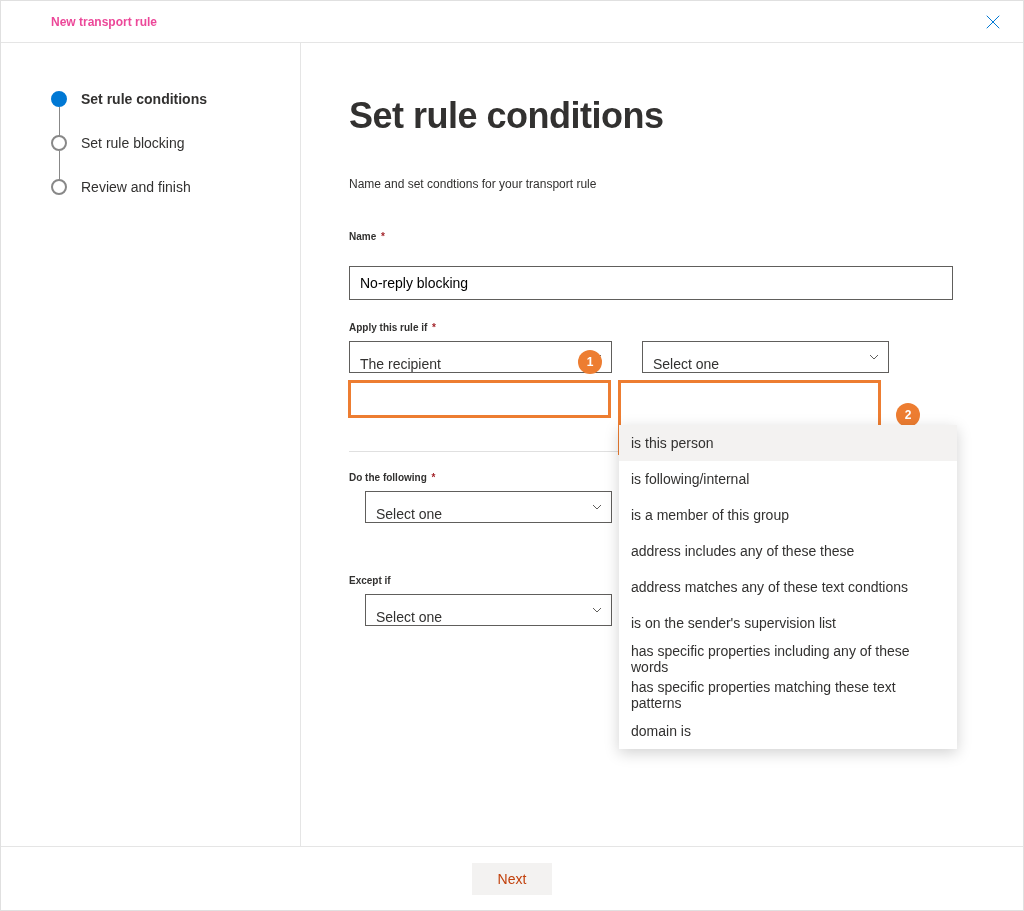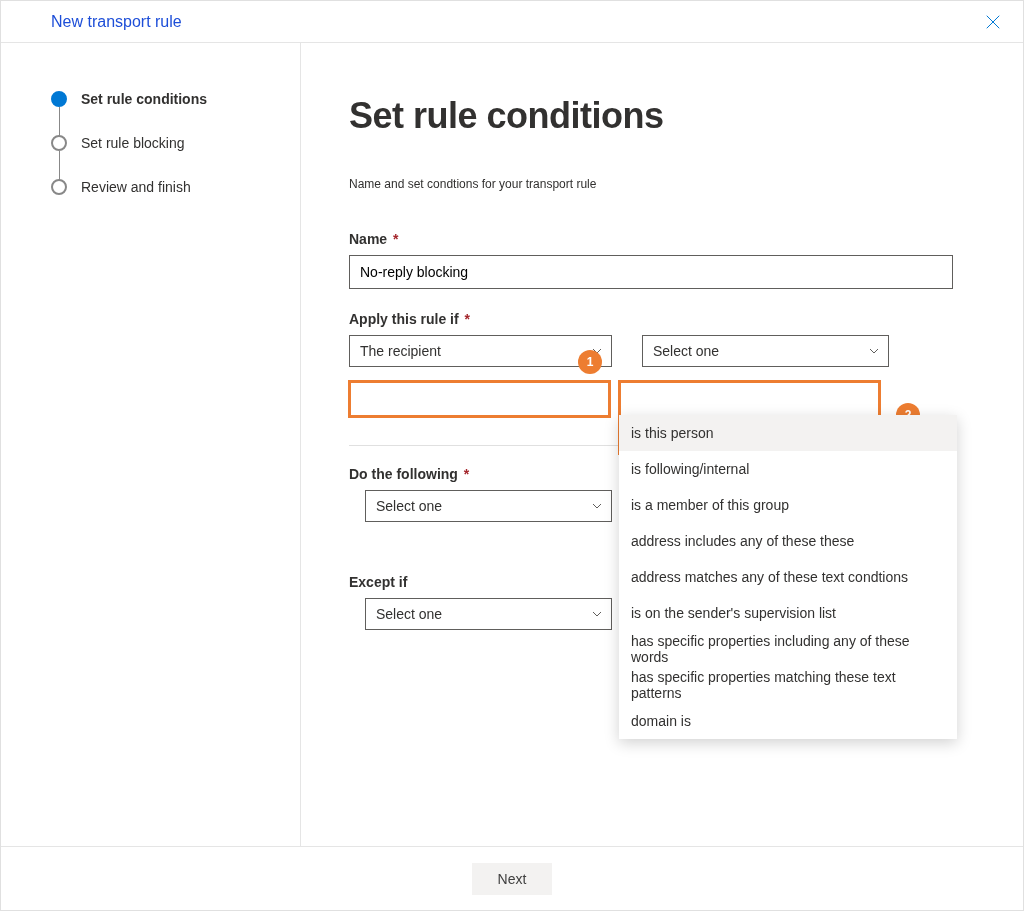--- a/index.html
+++ b/index.html
@@ -1,59 +1,59 @@
 <!DOCTYPE html>
 <html><head>
 <meta charset="utf-8">
 <style>
   * { box-sizing: border-box; }
   html, body { margin: 0; padding: 0; font-family: "Segoe UI", Arial, sans-serif; background: #fff; color: #323130; }
   .outer { border: 1px solid #e0e0e0; width: 1024px; height: 911px; position: relative; }
   .header { height: 42px; border-bottom: 1px solid #e5e5e5; display: flex; align-items: center; justify-content: space-between; padding: 0 14px 0 50px; }
-  .header-title { font-weight: 400; font-size: 16px; color: #1d4ed8; }
+  .header-title { font-weight: 700; font-size: 12px; color: #ec4899; }
   .close-btn { width: 32px; height: 32px; display: flex; align-items: center; justify-content: center; cursor: pointer; color: #0078d4; }
   .close-btn svg { stroke: #0078d4; }
 
   .body { display: flex; height: calc(100% - 42px - 64px); }
   .sidebar { width: 300px; border-right: 1px solid #e5e5e5; padding: 48px 30px 0 50px; }
   .steps { position: relative; }
   .step { display: flex; align-items: center; margin-bottom: 28px; position: relative; }
   .step-dot { width: 16px; height: 16px; border-radius: 50%; border: 2px solid #888; background: #fff; margin-right: 14px; flex-shrink: 0; z-index: 2; }
   .step.active .step-dot { border-color: #0078d4; background: #0078d4; }
   .step-label { font-size: 14px; color: #323130; }
   .step.active .step-label { font-weight: 600; }
   .step-line { position: absolute; left: 7.5px; width: 1px; background: #888; z-index: 1; }
   .line1 { top: 16px; height: 42px; }
   .line2 { top: 60px; height: 42px; }
 
   .main { flex: 1; padding: 24px 60px 0 48px; position: relative; }
   .h1 { font-size: 36px; font-weight: 700; margin: 28px 0 40px 0; letter-spacing: -0.5px; }
   .subtext { font-size: 12px; color: #323130; margin-bottom: 40px; }
-  .field-label { font-size: 14px; font-weight: 600; margin: 0 0 8px 0; display: block; }
+  .field-label { font-size: 10px; font-weight: 600; margin: 0 0 8px 0; display: block; }
   .req { color: #a4262c; margin-left: 2px; }
-  .textbox { width: 604px; height: 16px; border: 1px solid #605e5c; padding: 16px 10px; font-size: 14px; font-family: inherit; }
+  .textbox { width: 604px; height: 16px; border: 1px solid #605e5c; padding: 16px 10px; font-size: 14px; font-family: inherit; margin-top: 16px; }
 
   .row { display: flex; gap: 14px; position: relative; }
-  .select { position: relative; height: 32px; border: 1px solid #605e5c; background: #fff; display: flex; align-items: center; padding: 0 28px 0 10px; font-size: 14px; cursor: pointer; }
+  .select { position: relative; height: 32px; border: 1px solid #605e5c; background: #fff; display: flex; align-items: flex-end; padding: 0 28px 0 10px; font-size: 14px; cursor: pointer; }
   .select.small { width: 247px; margin-left: 16px; }
   .select.wide { width: 263px; }
   .chevron { position: absolute; right: 8px; top: 50%; transform: translateY(-50%); }
   .chevron svg { display: block; }
 
   .divider { border: none; border-top: 1px solid #e0e0e0; margin: 0; width: 604px; }
 
   .annot-highlight { position: absolute; border: 3px solid #ed7d31; pointer-events: none; }
   .annot-badge { position: absolute; width: 24px; height: 24px; border-radius: 50%; background: #ed7d31; color: #fff; font-size: 12px; font-weight: 600; display: flex; align-items: center; justify-content: center; pointer-events: none; }
 
-  .dropdown-panel { position: absolute; top: 414px; left: 618px; width: 338px; background: #fff; box-shadow: 0 4px 14px rgba(0,0,0,0.18); z-index: 5; }
+  .dropdown-panel { position: absolute; top: 424px; left: 618px; width: 338px; background: #fff; box-shadow: 0 4px 14px rgba(0,0,0,0.18); z-index: 5; }
   .dropdown-item { height: 36px; display: flex; align-items: center; padding: 0 12px; font-size: 14px; color: #323130; cursor: pointer; }
   .dropdown-item.hover { background: #f3f2f1; }
 
   .footer { position: absolute; bottom: 0; left: 0; right: 0; height: 64px; border-top: 1px solid #e5e5e5; display: flex; align-items: center; justify-content: center; }
-  .next-btn { min-width: 80px; height: 32px; border: none; background: #f3f2f1; color: #404040; font-size: 14px; font-family: inherit; cursor: default; }
+  .next-btn { min-width: 80px; height: 32px; border: none; background: #f3f2f1; color: #c2410c; font-size: 14px; font-family: inherit; cursor: default; }
 
   .field-block { margin-bottom: 18px; }
   .spacer { height: 60px; }
   .spacer2 { height: 34px; }
 </style>
 </head>
 <body>
 
 <div class="outer">
 

